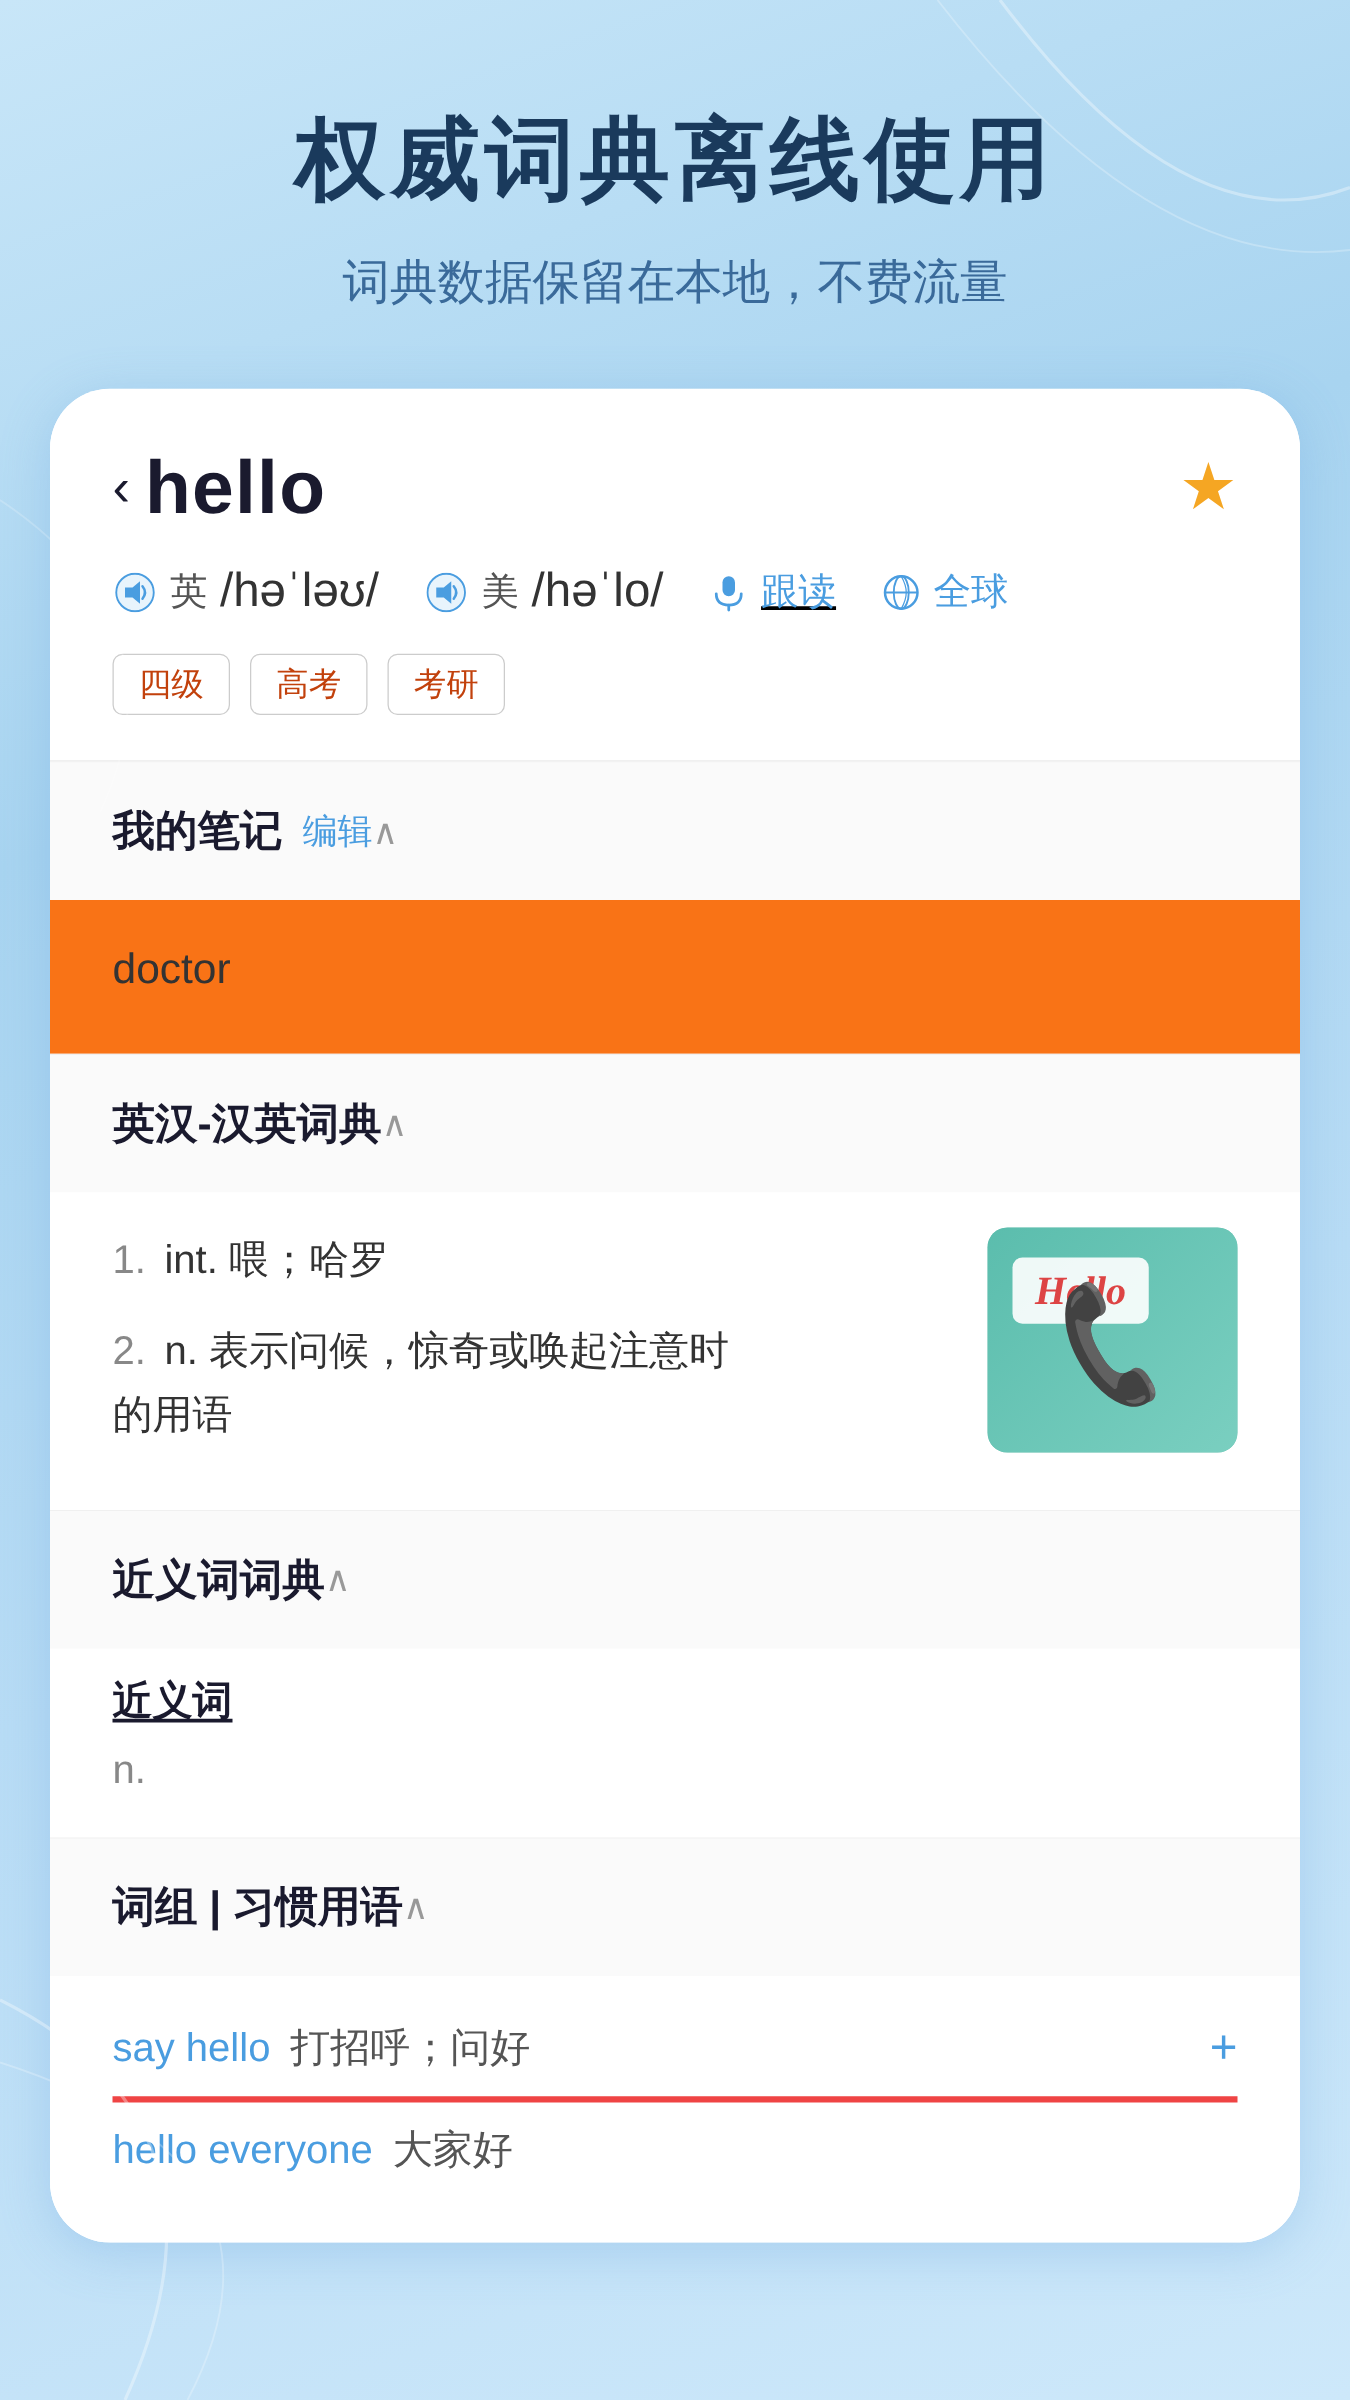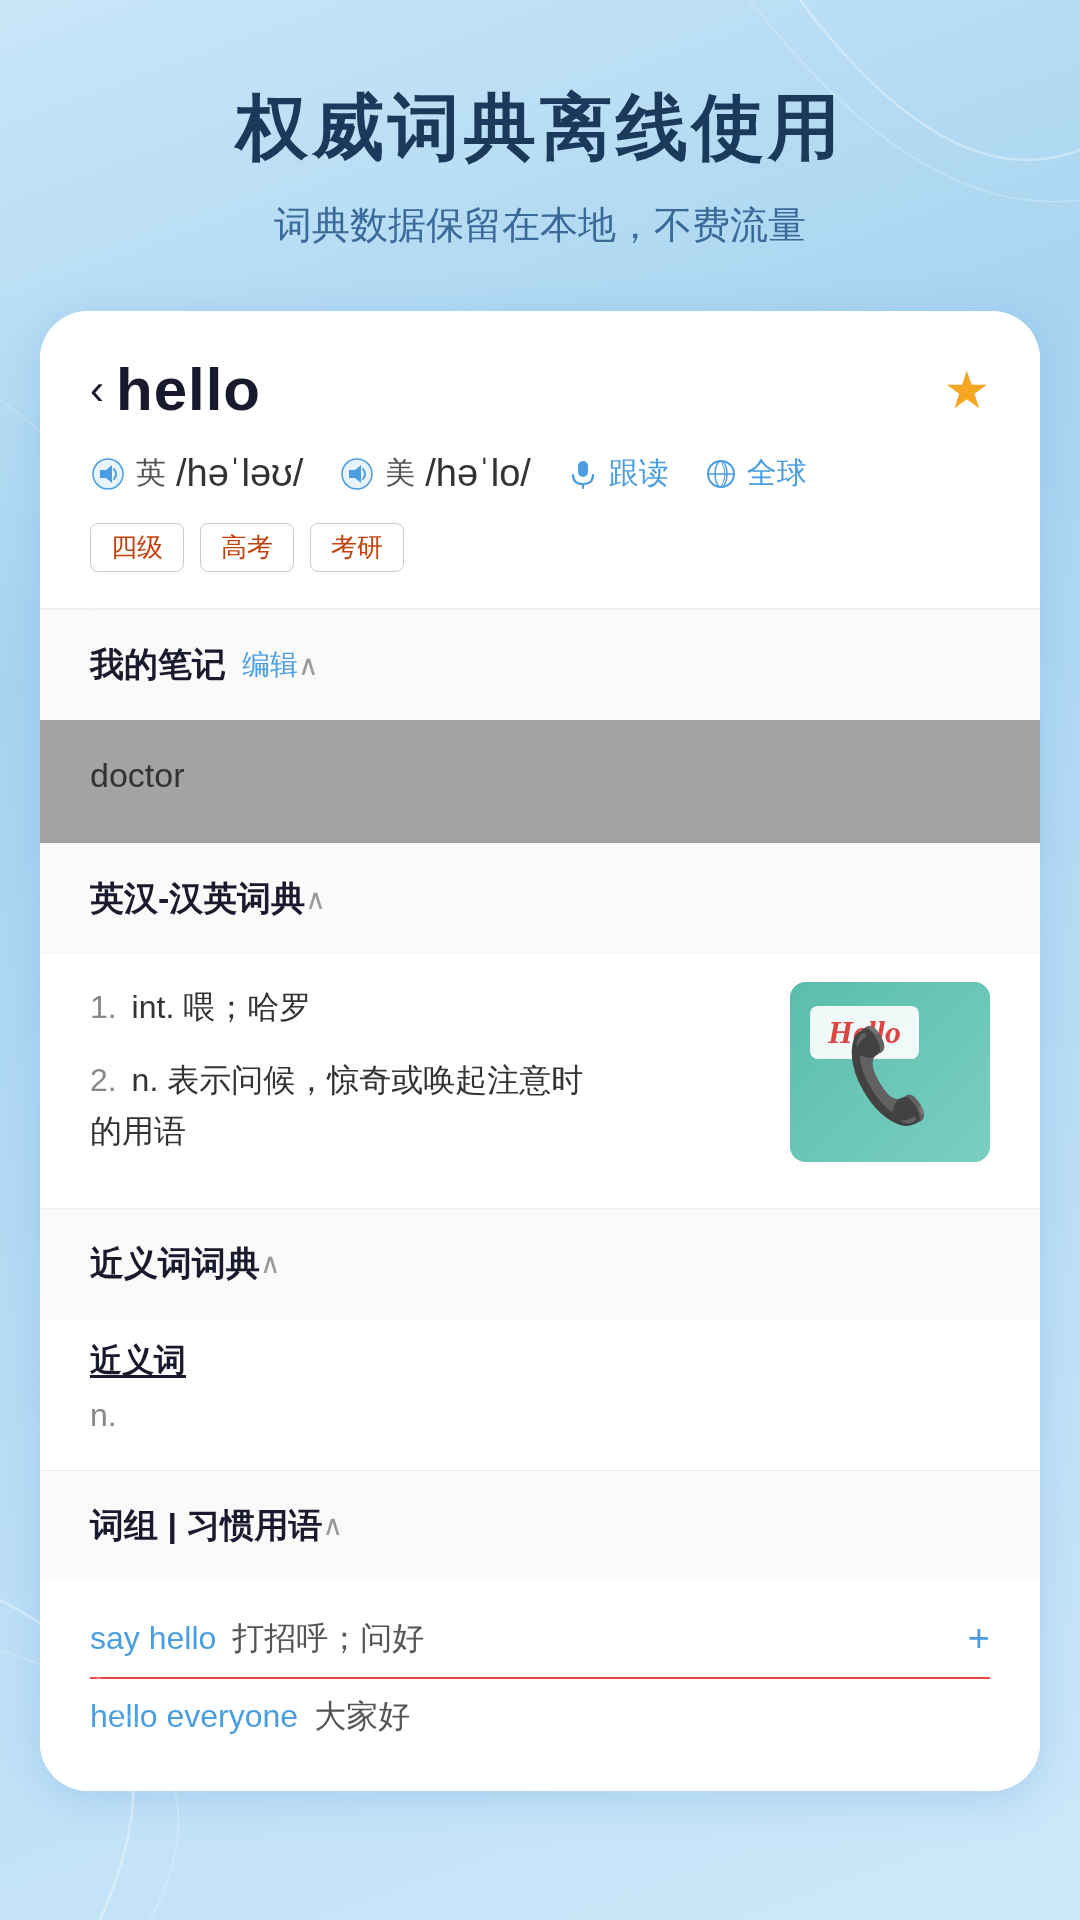--- a/index.html
+++ b/index.html
@@ -130,20 +130,21 @@
 
     .phonetic-text {
       font-size: 38px;
       color: #333;
     }
 
     .mic-item {
       display: flex;
       align-items: center;
       gap: 10px;
+      text-decoration: underline;
     }
 
     .mic-label {
       font-size: 30px;
       color: #4a9de0;
     }
 
     .global-item {
       display: flex;
       align-items: center;
@@ -200,21 +201,21 @@
       color: #999;
     }
 
     .section-title-left {
       display: flex;
       align-items: center;
     }
 
     .section-body {
       padding: 20px 50px 32px;
-      background: #a3a3a3;
+      background: #f97316;
     }
 
     
     .note-word {
       font-size: 34px;
       color: #333;
       padding: 16px 0;
     }
 
     
@@ -287,21 +288,21 @@
       padding: 20px 50px 36px;
       background: #fff;
     }
 
     .phrase-item {
       display: flex;
       align-items: center;
       justify-content: space-between;
       padding: 16px 0;
       font-size: 32px;
-      border-bottom: 2px solid #ef4444;
+      border-bottom: 5px solid #ef4444;
     }
 
     .phrase-item:last-child {
       border-bottom: none;
     }
 
     .phrase-left {
       display: flex;
       align-items: center;
       gap: 16px;

